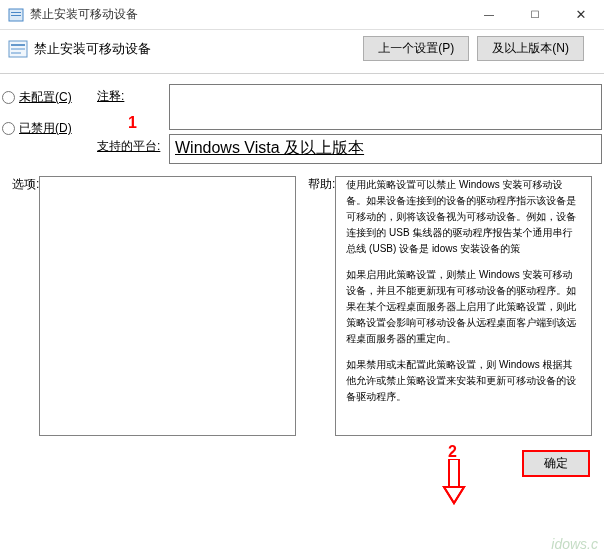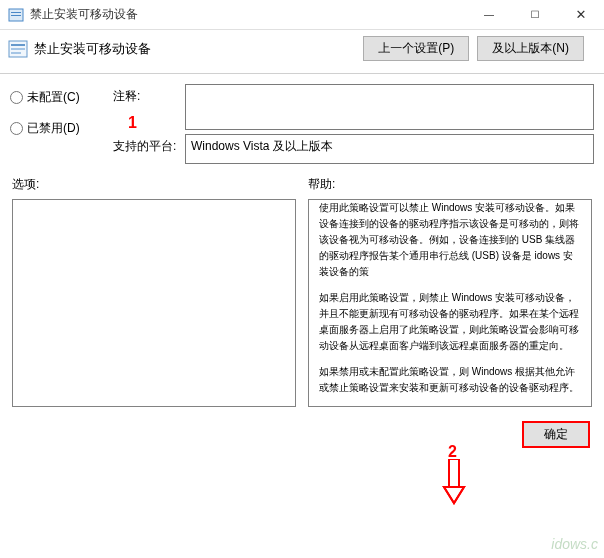--- a/index.html
+++ b/index.html
@@ -11,33 +11,33 @@
 .winbtns { display: flex; }
 .winbtn { width: 46px; height: 30px; display: flex; align-items: center; justify-content: center; font-family: "Segoe UI Symbol", sans-serif; font-size: 10px; color: #333; }
 .winbtn.close { font-size: 13px; }
 .header { padding: 6px 8px 12px; display: flex; align-items: center; }
 .header-icon { width: 20px; height: 20px; margin-right: 6px; }
 .header-icon svg { width: 20px; height: 20px; }
 .header-title { font-size: 13px; flex: 1; }
 .navbtns { display: flex; gap: 8px; padding-right: 12px; }
 .navbtn { border: 1px solid #adadad; background: #e1e1e1; padding: 3px 14px; font-size: 12px; cursor: pointer; }
 hr { border: none; border-top: 1px solid #d0d0d0; margin: 0 0 8px; }
-.config { display: flex; padding: 4px 10px; gap: 18px; }
+.config { display: flex; padding: 4px 2px; gap: 10px; text-decoration: underline; }
 .radios { width: 85px; }
 .radio-row { display: flex; align-items: center; padding: 3px 0; margin-bottom: 8px; }
 .radio-row input { margin-right: 4px; }
 .radio-row label { font-size: 12px; }
 .boxed { border: 2px solid #f00; padding: 2px 4px; }
 .fields { flex: 1; display: flex; flex-direction: column; gap: 4px; margin-top: -2px; }
 .field-row { display: flex; gap: 8px; align-items: flex-start; }
 .field-label { width: 64px; text-align: left; padding-top: 4px; font-size: 12px; }
-.field-box { flex: 1; border: 1px solid #7a7a7a; background: #fff; min-height: 46px; padding: 3px 5px; font-size: 12px; }
+.field-box { flex: 1; border: 1px solid #7a7a7a; background: #fff; min-height: 46px; padding: 3px 5px; font-size: 16px; }
 .platform-box { min-height: 30px; }
 .lower { display: flex; gap: 12px; padding: 8px 12px 4px; }
-.col { flex: 1; display: flex; flex-direction: column; }
+.col { flex: 1; display: flex; flex-direction: row; }
 .col-label { font-size: 12px; margin-bottom: 6px; }
 .panel { border: 1px solid #828282; background: #fff; flex: 1; padding: 0 10px; font-size: 10px; line-height: 1.6; overflow: hidden; height: 260px; }
 .panel p { margin-bottom: 10px; }
 .footer { display: flex; justify-content: flex-end; gap: 8px; padding: 10px 14px; }
 .footbtn { border: 1px solid #adadad; background: #e1e1e1; padding: 4px 22px; font-size: 12px; cursor: pointer; }
 .footbtn.ok { border: 2px solid #f00; padding: 3px 20px; }
 .annot-1 { position: absolute; left: 128px; top: 114px; color: #f00; font-size: 16px; font-weight: bold; }
 .annot-2 { position: absolute; left: 448px; top: 443px; color: #f00; font-size: 16px; font-weight: bold; }
 .arrow { position: absolute; left: 440px; top: 459px; }
 .arrow svg { width: 28px; height: 48px; }

